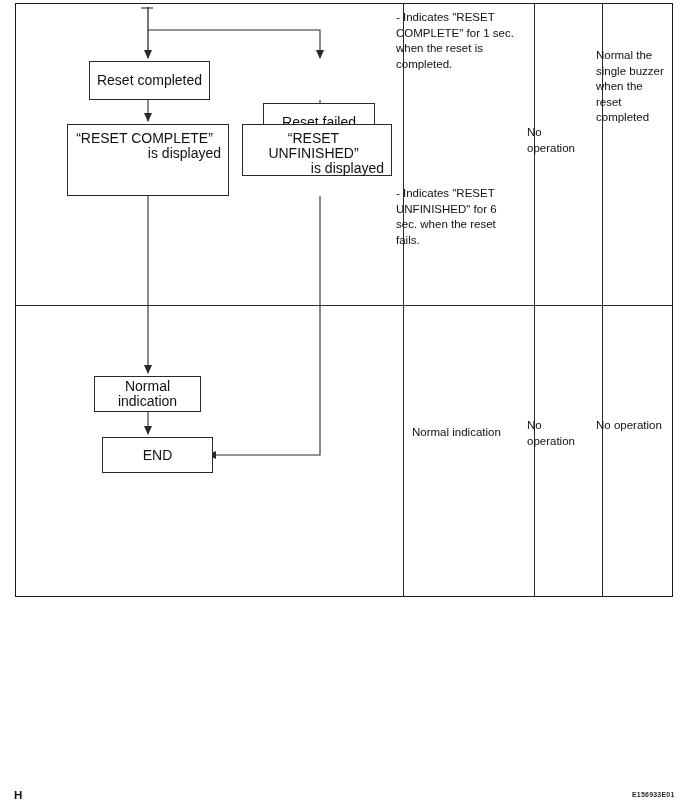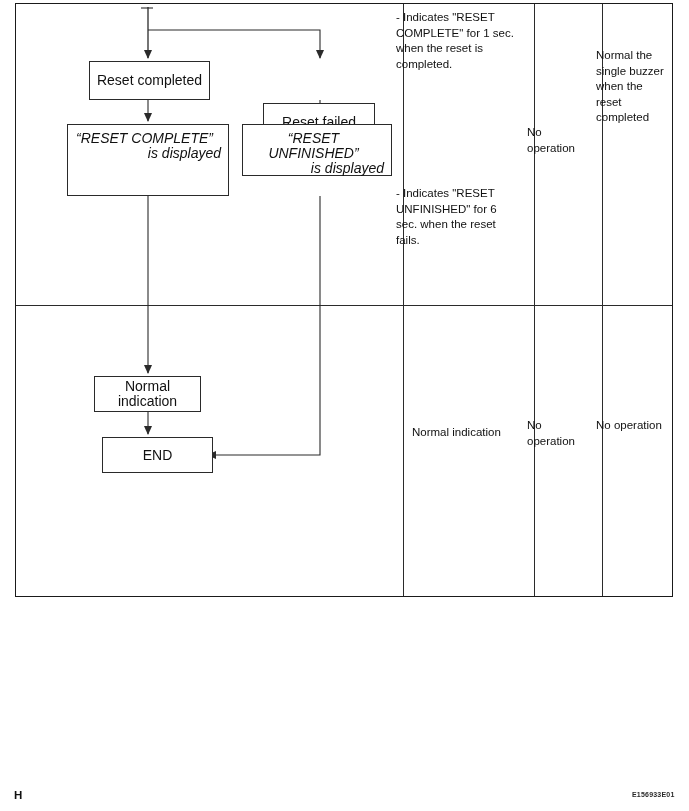--- a/index.html
+++ b/index.html
@@ -84,21 +84,20 @@
   }
   .fbox.center {
     display: flex;
     align-items: center;
     justify-content: center;
     text-align: center;
   }
   .fbox.topleft {
     padding: 6px 7px 0 0;
     text-align: left;
-    font-style: italic;
   }
   .fbox .l1 { display: block; text-align: center; }
   .fbox .l2 { display: block; text-align: right; }
 
   #box-reset-completed   { left: 89px;  top: 61px;  width: 121px; height: 39px; }
   #box-reset-failed      { left: 263px; top: 61px;  width: 112px; height: 39px; margin-top: 42px; }
   #box-reset-complete-ds { left: 67px;  top: 124px; width: 162px; height: 72px; }
   #box-reset-unfin-ds    { left: 242px; top: 124px; width: 150px; height: 52px; }
   #box-normal-indication { left: 94px;  top: 376px; width: 107px; height: 36px; }
   #box-end               { left: 94px;  top: 437px; width: 111px; height: 36px; margin-left: 8px; }

